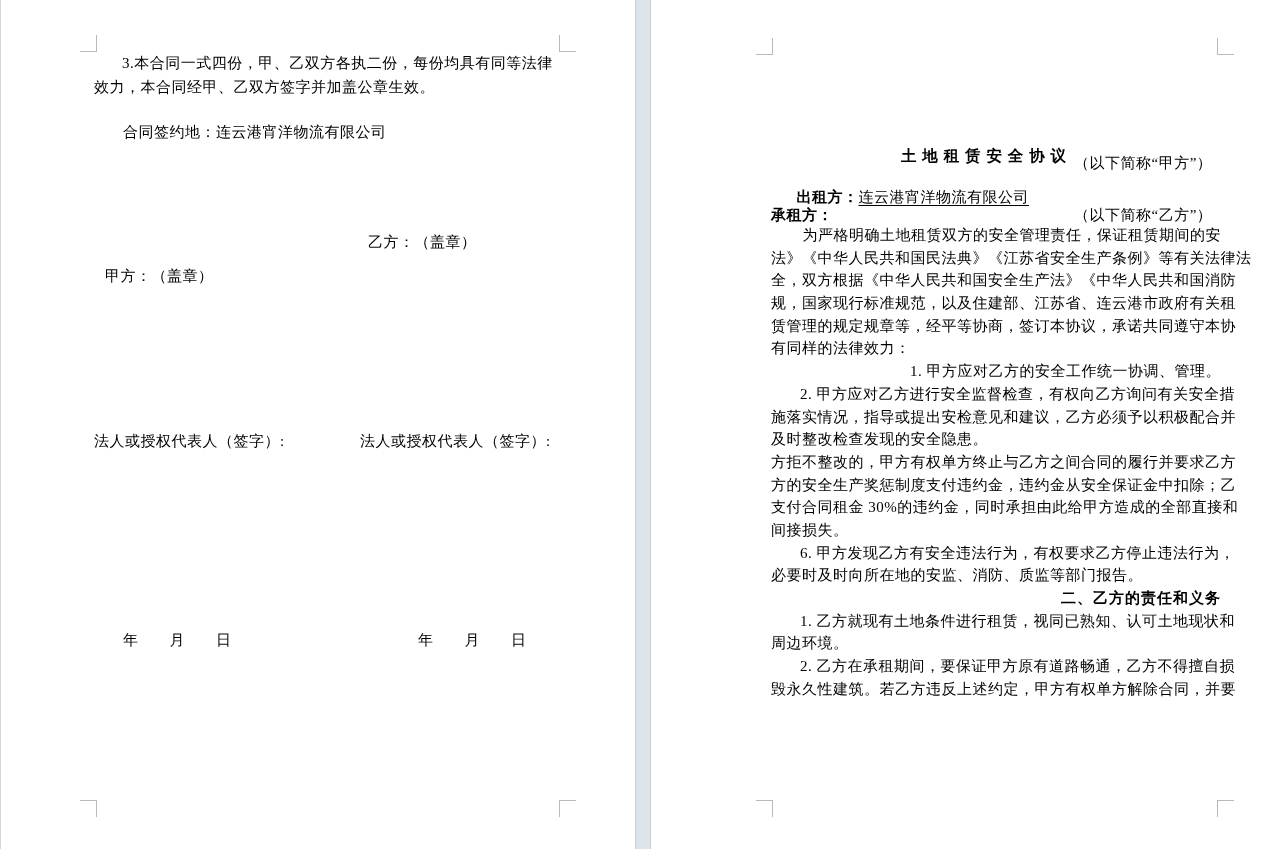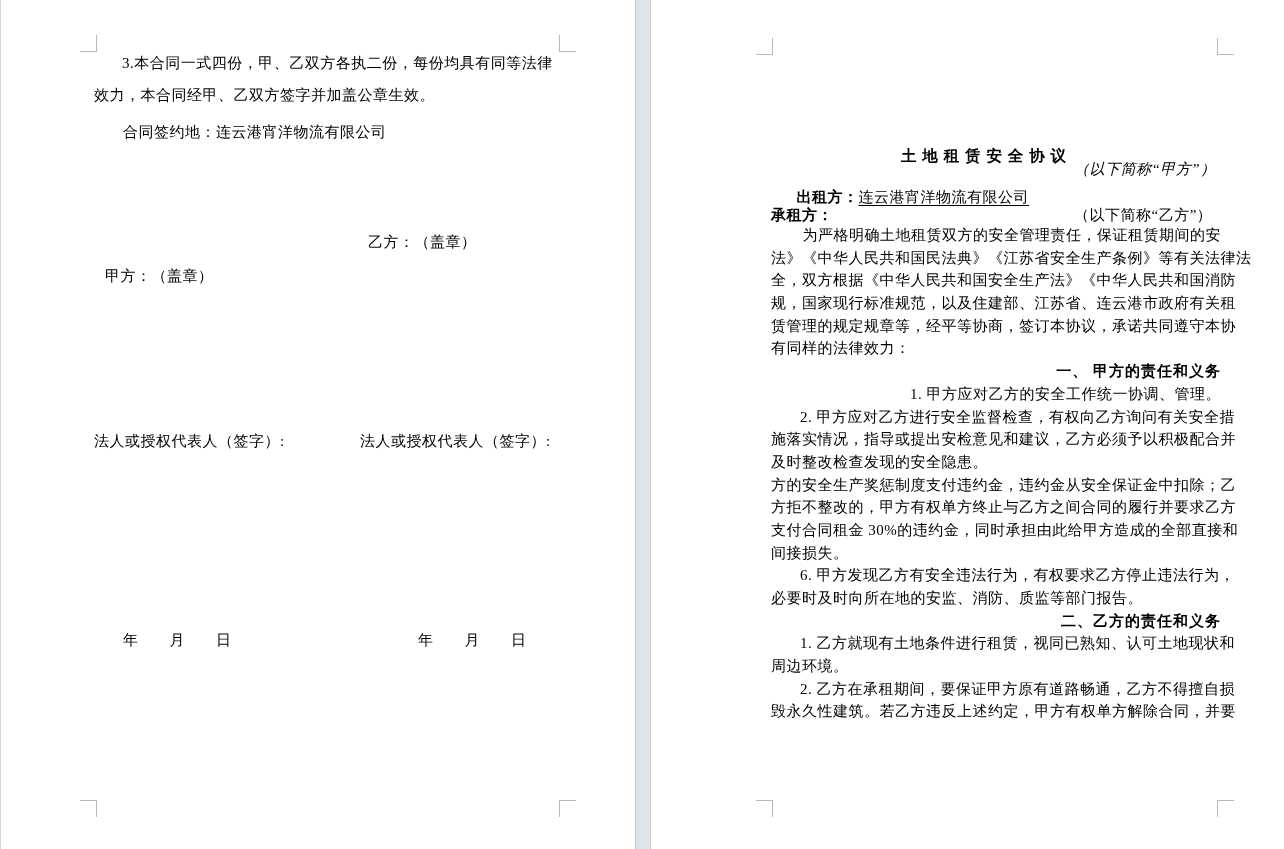--- a/index.html
+++ b/index.html
@@ -48,21 +48,21 @@
 <div class="stage">
 
   <div class="page page-left">
 
     <div class="cm cm-tl" style="left:79px;top:35px;"></div>
     <div class="cm cm-tr" style="left:558px;top:35px;"></div>
     <div class="cm cm-bl" style="left:79px;top:800px;"></div>
     <div class="cm cm-br" style="left:558px;top:800px;"></div>
 
     <div class="line" style="left:121px;top:52px;">3.本合同一式四份，甲、乙双方各执二份，每份均具有同等法律</div>
-    <div class="line" style="left:93px;top:84px;">效力，本合同经甲、乙双方签字并加盖公章生效。</div>
+    <div class="line" style="left:93px;top:76px;">效力，本合同经甲、乙双方签字并加盖公章生效。</div>
 
     <div class="line" style="left:122px;top:121px;">合同签约地：连云港宵洋物流有限公司</div>
 
     <div class="line" style="left:104px;top:231px;margin-top:34px;">甲方：（盖章）</div>
     <div class="line" style="left:367px;top:231px;">乙方：（盖章）</div>
 
     <div class="line" style="left:93px;top:430px;">法人或授权代表人（签字）:</div>
     <div class="line" style="left:359px;top:430px;">法人或授权代表人（签字）:</div>
 
     <div class="line" style="left:122px;top:629px;">年　　月　　日</div>
@@ -76,39 +76,38 @@
     <div class="cm cm-tl" style="left:77px;top:38px;"></div>
     <div class="cm cm-tr" style="left:538px;top:38px;"></div>
     <div class="cm cm-bl" style="left:77px;top:800px;"></div>
     <div class="cm cm-br" style="left:538px;top:800px;"></div>
 
     <div class="title-line">土 地 租 赁 安 全 协 议</div>
 
     <div class="line" style="left:92px;top:163px;">
       <span class="bold">出租方：</span><span class="u">连云港宵洋物流有限公司</span>
     </div>
-    <div class="line" style="left:395px;top:158px;font-style:italic;">（以下简称“甲方”）</div>
+    <div class="line" style="left:395px;top:152px;">（以下简称“甲方”）</div>
 
     <div class="line bold" style="left:92px;top:204px;">承租方：</div>
     <div class="line" style="left:395px;top:204px;">（以下简称“乙方”）</div>
 
     <div class="body-flow" style="left:92px;top:224px;width:450px;">
       <div class="ind">为严格明确土地租赁双方的安全管理责任，保证租赁期间的安</div>
       <div>法》《中华人民共和国民法典》《江苏省安全生产条例》等有关法律法</div>
       <div>全，双方根据《中华人民共和国安全生产法》《中华人民共和国消防</div>
       <div>规，国家现行标准规范，以及住建部、江苏省、连云港市政府有关租</div>
       <div>赁管理的规定规章等，经平等协商，签订本协议，承诺共同遵守本协</div>
       <div>有同样的法律效力：</div>
-      <div class="ind hd">一、 甲方的责任和义务</div>
       <div class="ind">1. 甲方应对乙方的安全工作统一协调、管理。</div>
       <div class="ind">2. 甲方应对乙方进行安全监督检查，有权向乙方询问有关安全措</div>
       <div>施落实情况，指导或提出安检意见和建议，乙方必须予以积极配合并</div>
       <div>及时整改检查发现的安全隐患。</div>
+      <div>方拒不整改的，甲方有权单方终止与乙方之间合同的履行并要求乙方</div>
       <div>方的安全生产奖惩制度支付违约金，违约金从安全保证金中扣除；乙</div>
-      <div>方拒不整改的，甲方有权单方终止与乙方之间合同的履行并要求乙方</div>
       <div>支付合同租金 30%的违约金，同时承担由此给甲方造成的全部直接和</div>
       <div>间接损失。</div>
       <div class="ind">6. 甲方发现乙方有安全违法行为，有权要求乙方停止违法行为，</div>
       <div>必要时及时向所在地的安监、消防、质监等部门报告。</div>
       <div class="ind hd">二、乙方的责任和义务</div>
       <div class="ind">1. 乙方就现有土地条件进行租赁，视同已熟知、认可土地现状和</div>
       <div>周边环境。</div>
       <div class="ind">2. 乙方在承租期间，要保证甲方原有道路畅通，乙方不得擅自损</div>
       <div>毁永久性建筑。若乙方违反上述约定，甲方有权单方解除合同，并要</div>
     </div>

